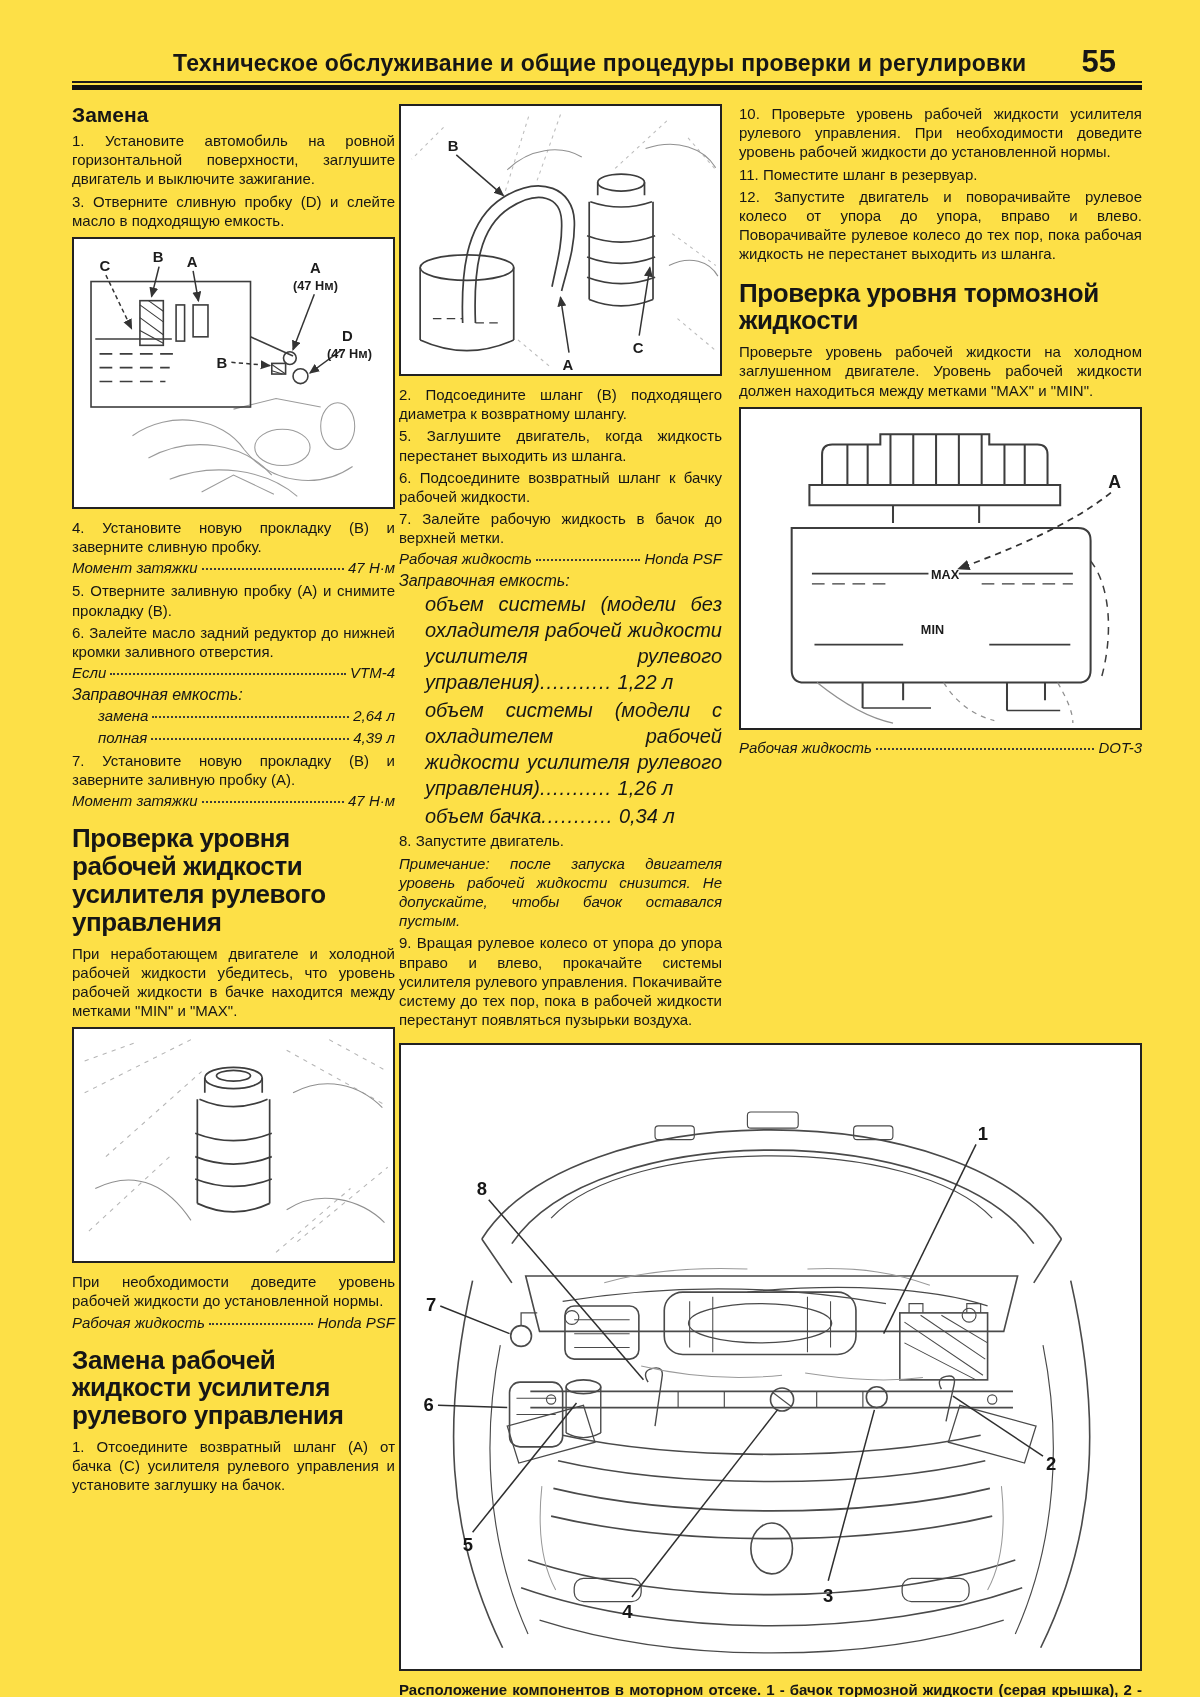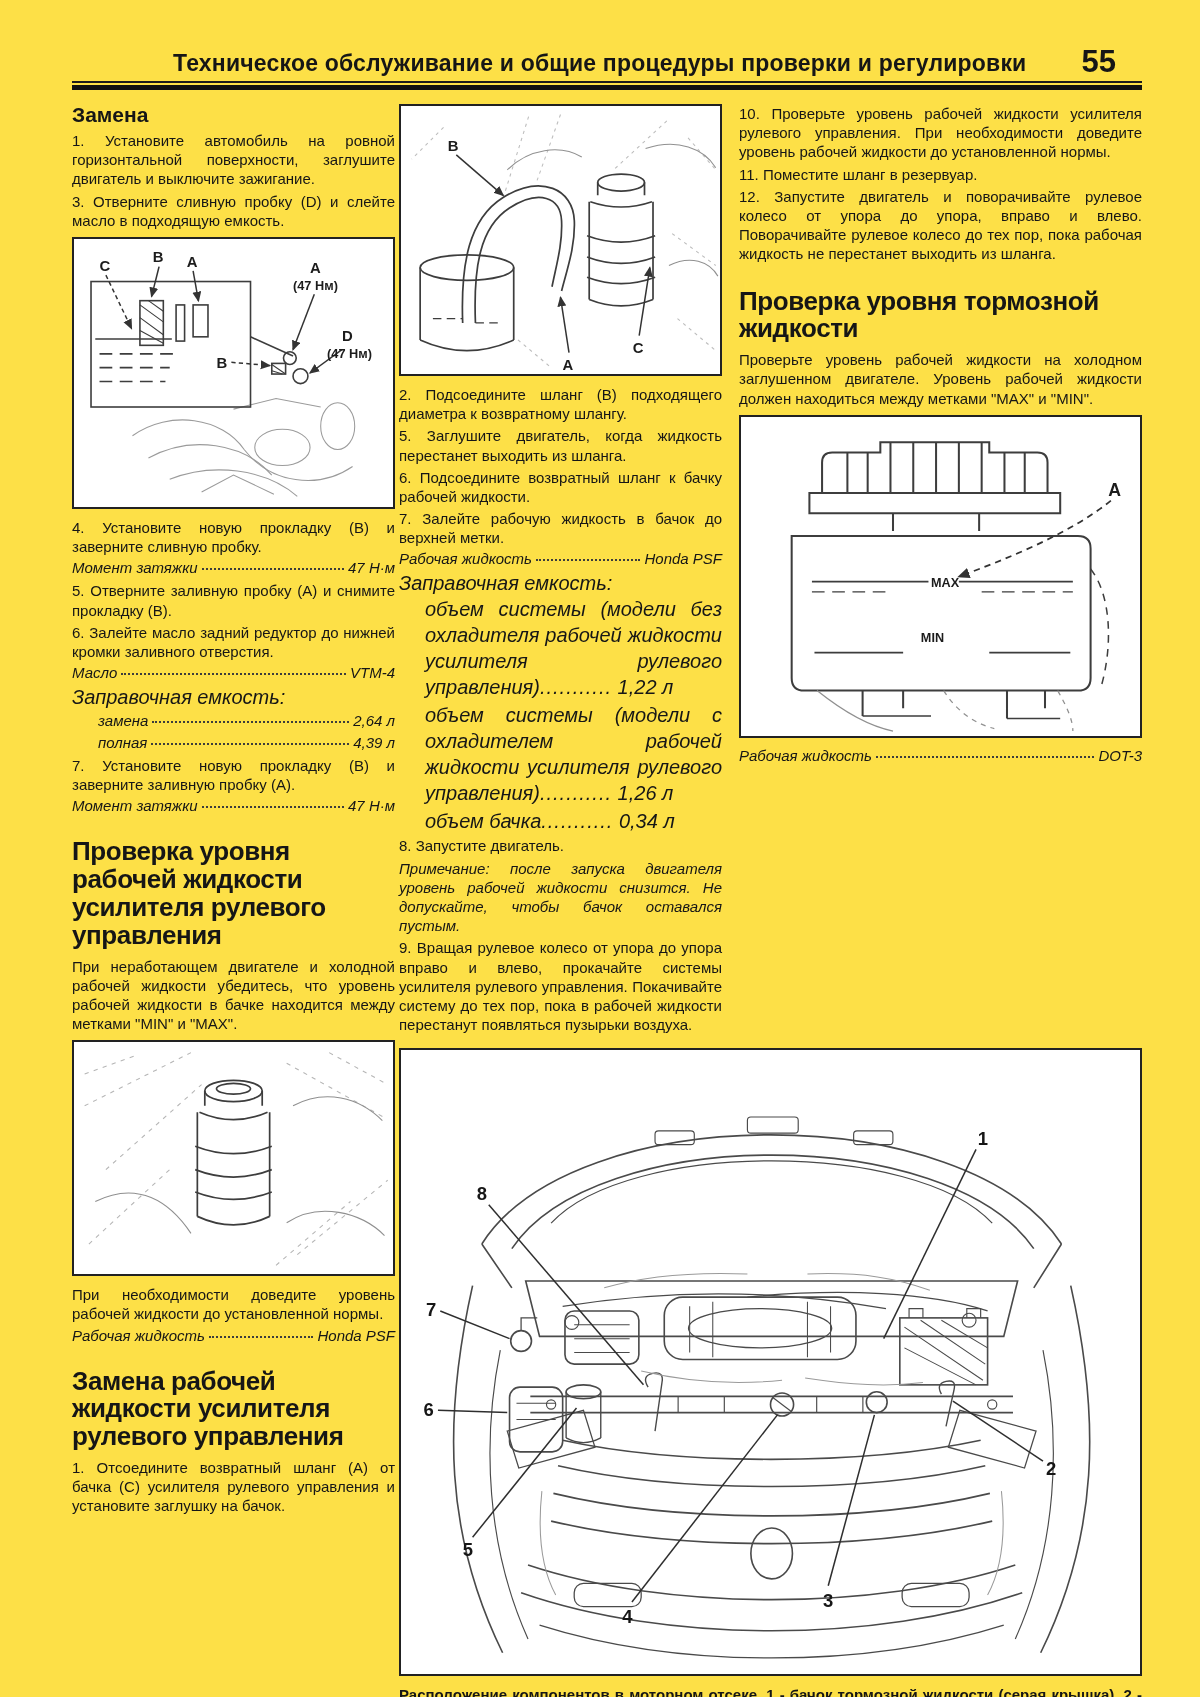--- a/index.html
+++ b/index.html
@@ -16,27 +16,27 @@
   .hdr-rule-thin{height:2px;background:#1c1c1c;margin-top:4px;}
   .hdr-rule-thick{height:5px;background:#111;margin-top:2px;}
   
   .content{display:flex;gap:4px;margin-top:14px;}
   .col-left{width:323px;flex:none;}
   .right-wrap{flex:1;display:flex;flex-direction:column;min-width:0;}
   .two-cols{display:flex;gap:17px;}
   .col-mid{width:323px;flex:none;}
   .col-right{flex:1;min-width:0;}
   p.step{margin:0 0 3px;font-size:15px;line-height:1.28;text-align:justify;}
-  h2.sect{font-size:26px;line-height:1.07;margin:24px 0 7px;letter-spacing:-0.4px;}
+  h2.sect{font-size:26px;line-height:1.07;margin:16px 0 7px;letter-spacing:-0.4px;}
   h3.sub{font-size:21px;margin:0 0 5px;line-height:1.05;}
   
   .spec{display:flex;align-items:baseline;font-style:italic;font-size:15px;margin:3px 0 5px;}
   .spec .dots{flex:1;min-width:14px;border-bottom:2px dotted #3c3c3c;transform:translateY(-3px);margin:0 4px;}
   .spec.indent{padding-left:26px;}
-  .spec-head{font-style:italic;font-size:20px;margin:3px 0 1px;}
+  .spec-head{font-style:italic;font-size:16px;margin:3px 0 1px;}
   .spec-wrap{font-style:italic;font-size:20px;line-height:1.3;text-align:justify;padding-left:26px;margin:0 0 2px;}
   .leader::before{content:"...........";letter-spacing:1px;}
   p.note{font-style:italic;font-size:15px;line-height:1.28;margin:0 0 3px;text-align:justify;}
   .note-label{}
   
   .figure{border:2px solid #222;background:#fff;margin:7px 0 9px;}
   .figure svg{display:block;width:100%;height:auto;}
   .bottom{margin-top:4px;}
   .caption{font-weight:bold;font-size:15px;line-height:1.33;text-align:justify;margin:7px 0 0;}
   text{font-family:"Liberation Sans","DejaVu Sans",sans-serif;}
@@ -113,21 +113,21 @@
 
       <p class="step">4. Установите новую прокладку (B) и заверните сливную пробку.</p>
       <div class="spec">
         <span>Момент затяжки</span>
         <span class="dots"></span>
         <span>47 Н·м</span>
       </div>
       <p class="step">5. Отверните заливную пробку (A) и снимите прокладку (B).</p>
       <p class="step">6. Залейте масло задний редуктор до нижней кромки заливного отверстия.</p>
       <div class="spec">
-        <span>Масло</span>
+        <span>Если</span>
         <span class="dots"></span>
         <span>VTM-4</span>
       </div>
       <div class="spec-head">Заправочная емкость:</div>
       <div class="spec indent">
         <span>замена</span>
         <span class="dots"></span>
         <span>2,64 л</span>
       </div>
       <div class="spec indent">

